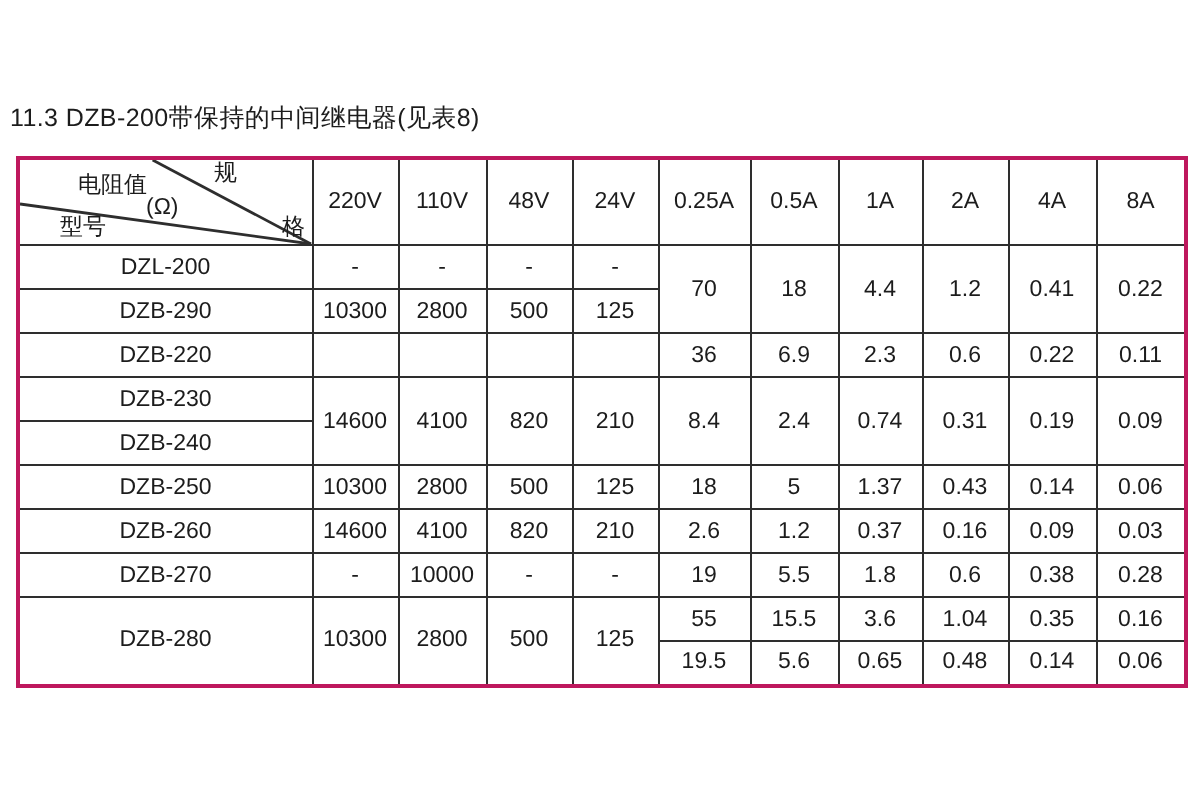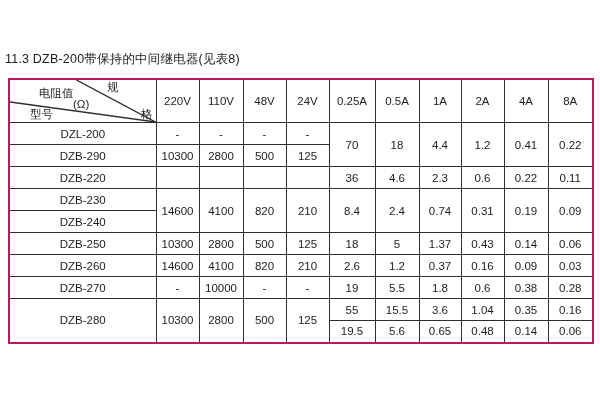--- a/index.html
+++ b/index.html
@@ -134,21 +134,21 @@
       <td>125</td>
     </tr>
 
     <tr class="r">
       <td>DZB-220</td>
       <td></td>
       <td></td>
       <td></td>
       <td></td>
       <td>36</td>
-      <td>4.6</td>
+      <td>6.9</td>
       <td>2.3</td>
       <td>0.6</td>
       <td>0.22</td>
       <td>0.11</td>
     </tr>
 
     <tr class="r">
       <td>DZB-230</td>
       <td rowspan="2">14600</td>
       <td rowspan="2">4100</td>

